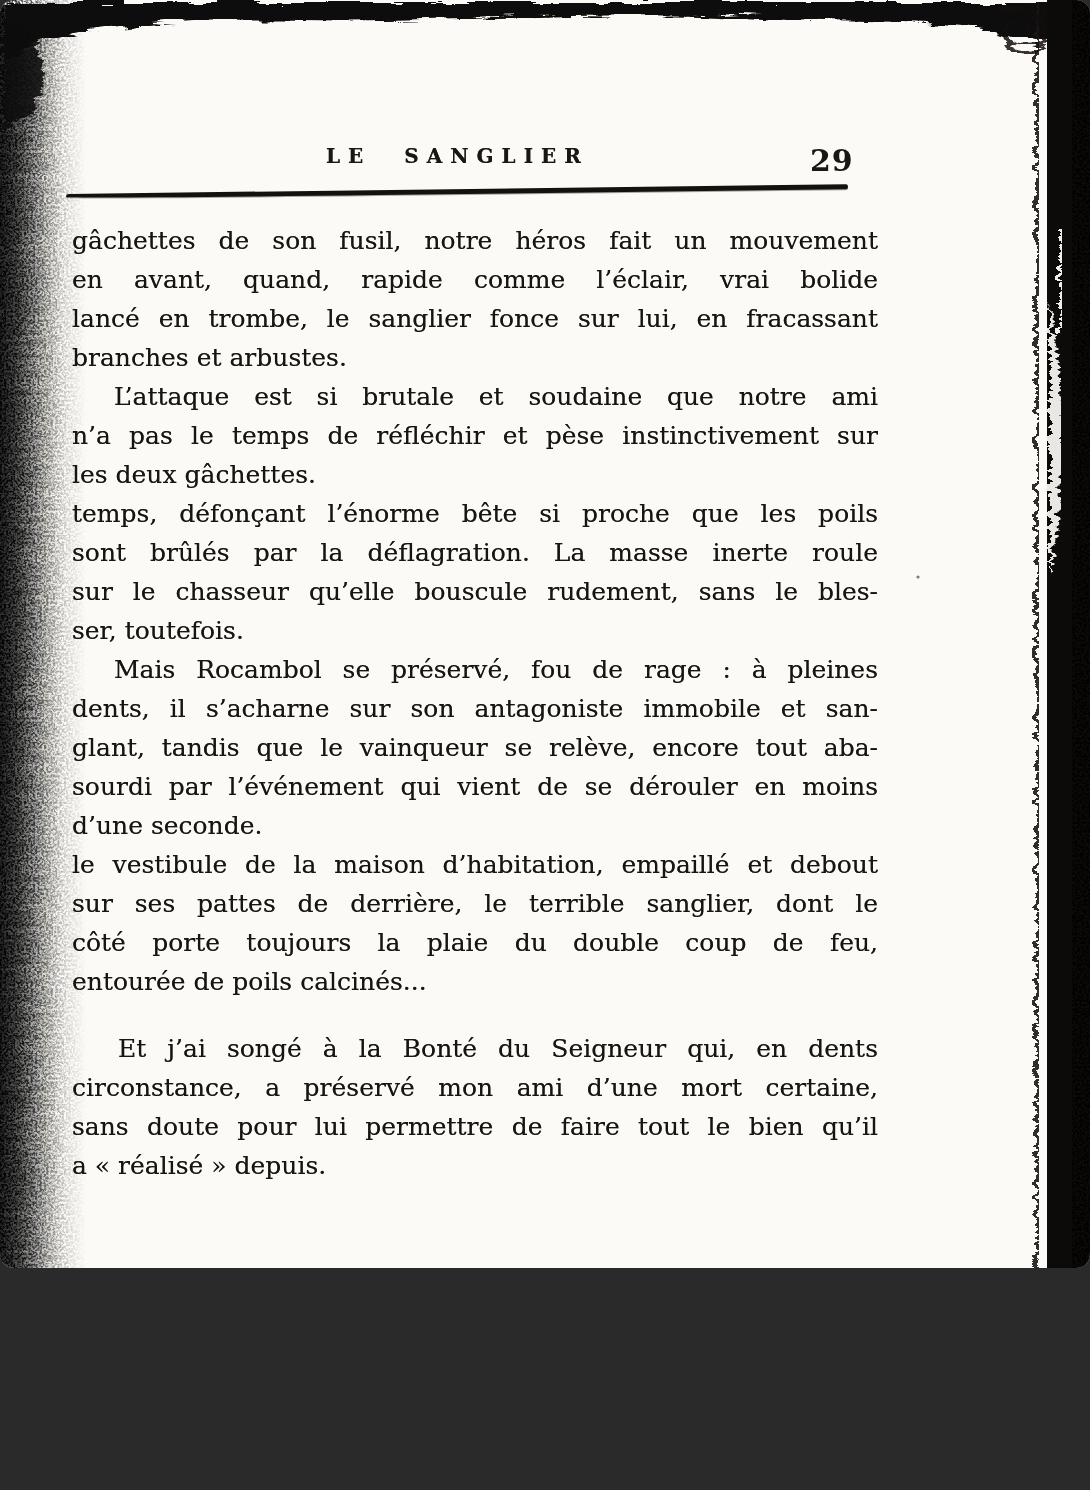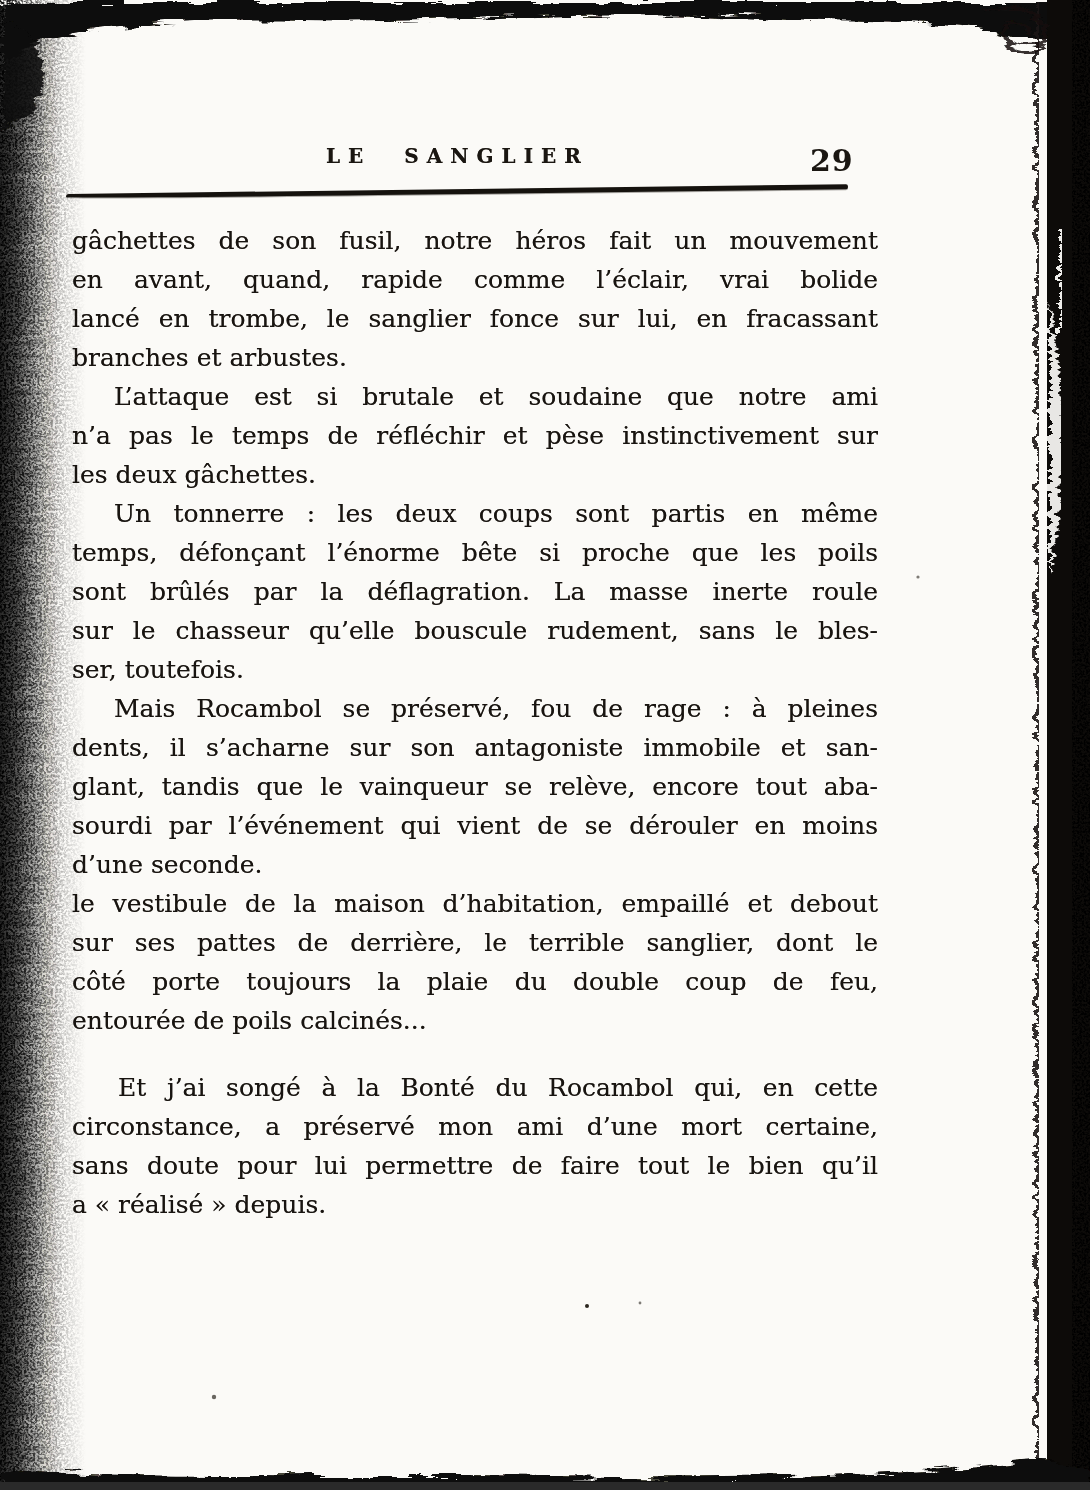--- a/index.html
+++ b/index.html
@@ -3,25 +3,26 @@
 <meta charset="utf-8">
 <style>
   html, body {
     margin: 0;
     padding: 0;
     background: #2a2a2a;
   }
   .page {
     position: relative;
     width: 1090px;
-    height: 1482px;
+    height: 1268px;
     background: #fbfaf7;
     overflow: hidden;
     font-family: "DejaVu Serif", "Liberation Serif", serif;
     color: #181410;
+    border-radius: 14px;
   }
 
   
   .header-title {
     position: absolute;
     left: 326px;
     top: 144px;
     font-size: 20px;
     font-weight: bold;
     letter-spacing: 8px;
@@ -107,21 +108,20 @@
       <div class="line last">branches et arbustes.</div>
     </div>
 
     <div class="paragraph">
       <div class="line first">L’attaque est si brutale et soudaine que notre ami</div>
       <div class="line">n’a pas le temps de réfléchir et pèse instinctivement sur</div>
       <div class="line last">les deux gâchettes.</div>
     </div>
 
     <div class="paragraph">
-      <div class="line first">Un tonnerre : les deux coups sont partis en même</div>
       <div class="line">temps, défonçant l’énorme bête si proche que les poils</div>
       <div class="line">sont brûlés par la déflagration. La masse inerte roule</div>
       <div class="line">sur le chasseur qu’elle bouscule rudement, sans le bles-</div>
       <div class="line last">ser, toutefois.</div>
     </div>
 
     <div class="paragraph">
       <div class="line first">Mais Rocambol se préservé, fou de rage : à pleines</div>
       <div class="line">dents, il s’acharne sur son antagoniste immobile et san-</div>
       <div class="line">glant, tandis que le vainqueur se relève, encore tout aba-</div>
@@ -131,21 +131,21 @@
 
     <div class="paragraph">
       <div class="line">le vestibule de la maison d’habitation, empaillé et debout</div>
       <div class="line">sur ses pattes de derrière, le terrible sanglier, dont le</div>
       <div class="line">côté porte toujours la plaie du double coup de feu,</div>
       <div class="line last">entourée de poils calcinés...</div>
     </div>
 
     <div class="paragraph gap-before">
       <div class="line first-big">
-        <span class="italic-lead">Et j’ai songé</span><span> à la Bonté du Rocambol qui, en cette</span>
+        <span class="italic-lead">Et j’ai songé</span><span> à la Bonté du Seigneur qui, en dents</span>
       </div>
       <div class="line">circonstance, a préservé mon ami d’une mort certaine,</div>
       <div class="line">sans doute pour lui permettre de faire tout le bien qu’il</div>
       <div class="line last">a « réalisé » depuis.</div>
     </div>
 
   </div>
 
   <svg class="artifacts" width="1090" height="1490" viewBox="0 0 1090 1490" aria-hidden="true">
     <defs>

